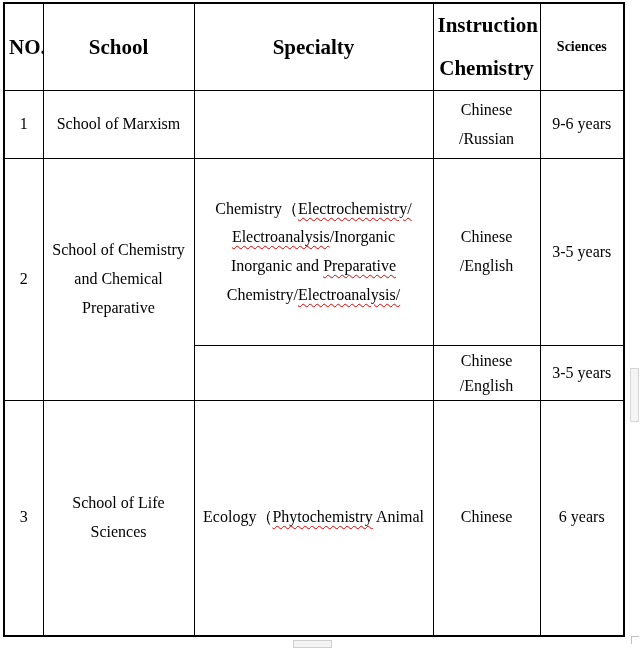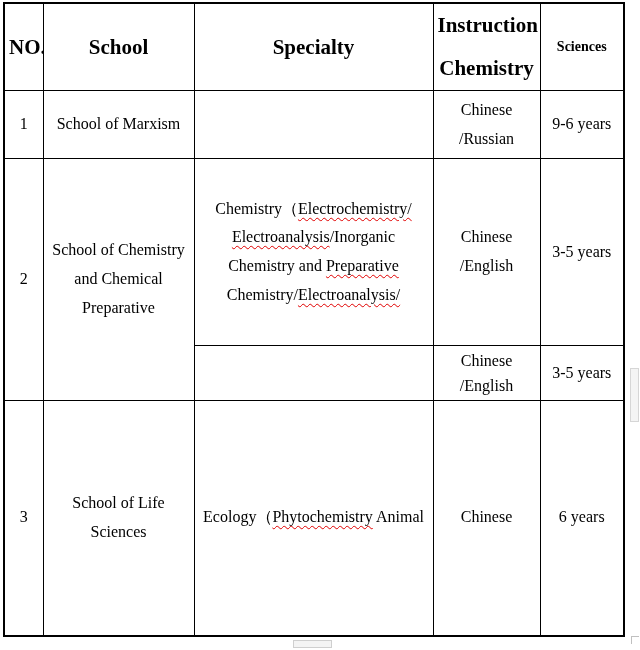--- a/index.html
+++ b/index.html
@@ -132,21 +132,21 @@
     <tr class="h-r2a">
       <td rowspan="2">2</td>
       <td rowspan="2">
           <div class="ln">School of Chemistry</div>
           <div class="ln">and Chemical</div>
           <div class="ln">Preparative</div>
         </td>
       <td>
           <div class="ln"><span>Chemistry（</span><span class="wv">Electrochemistry/</span></div>
           <div class="ln"><span class="wv">Electroanalysis</span><span>/Inorganic</span></div>
-          <div class="ln"><span>Chemistry and </span><span class="wv">Preparative</span></div>
+          <div class="ln"><span>Inorganic and </span><span class="wv">Preparative</span></div>
           <div class="ln"><span></span></div>
           <div class="ln"><span>Chemistry/</span><span class="wv">Electroanalysis/</span></div>
           <div class="ln"><span></span></div>
         </td>
       <td>
           <div class="ln">Chinese</div>
           <div class="ln">/English</div>
         </td>
       <td>3-5 years</td>
     </tr>

